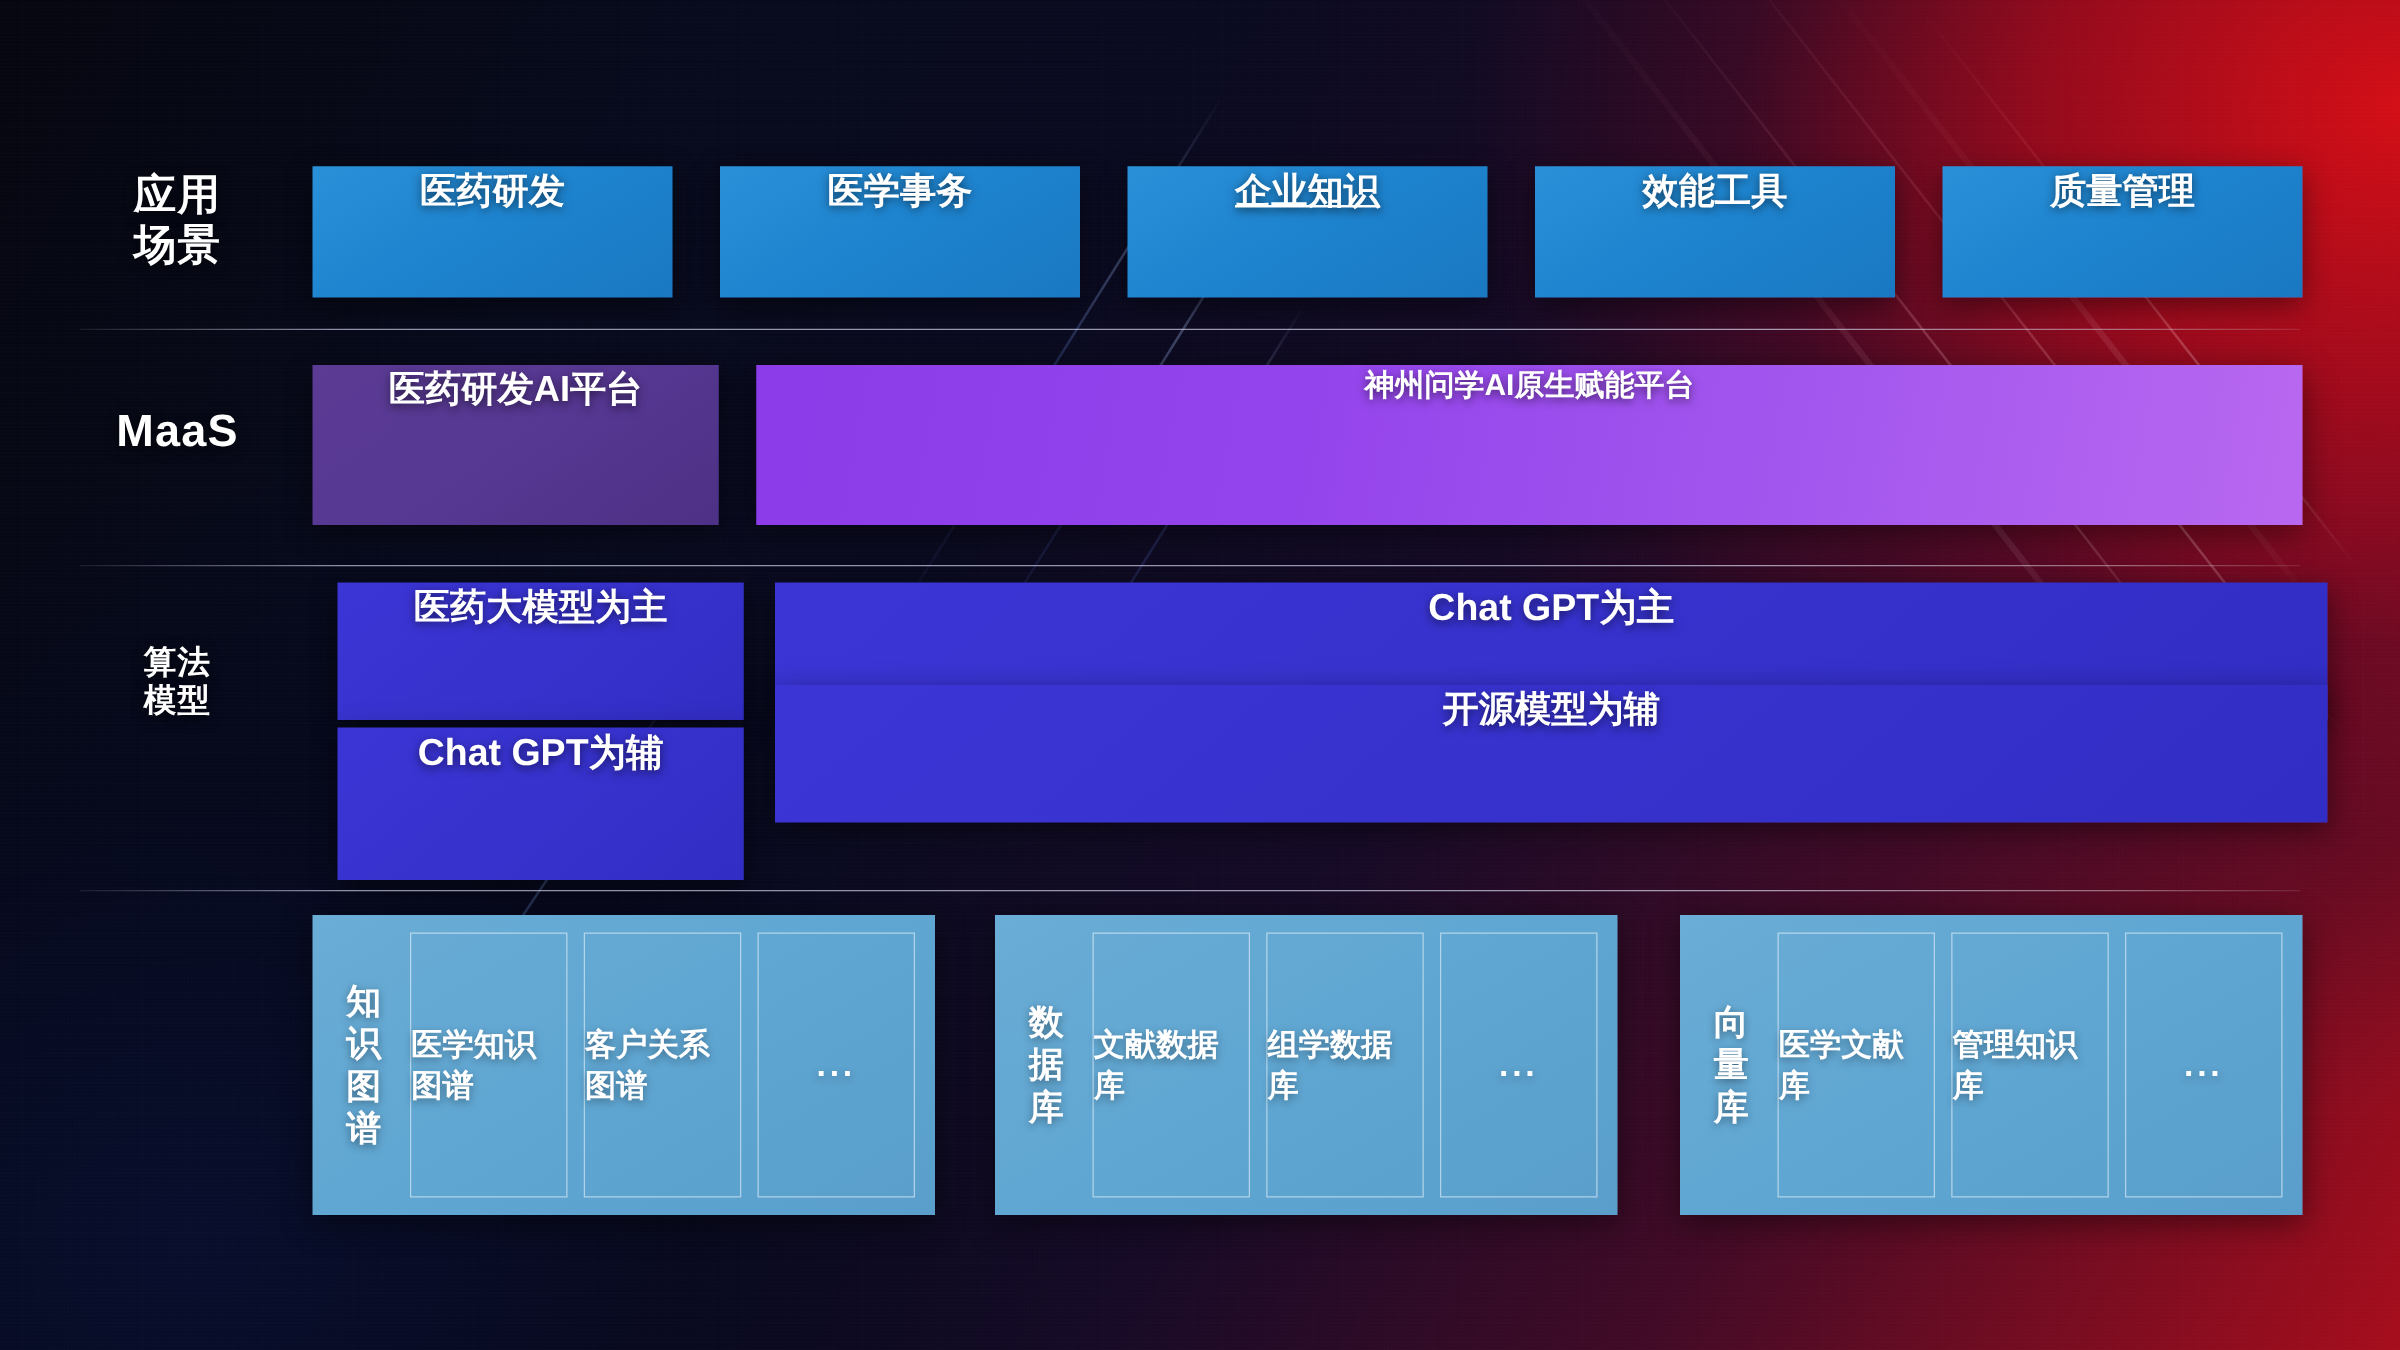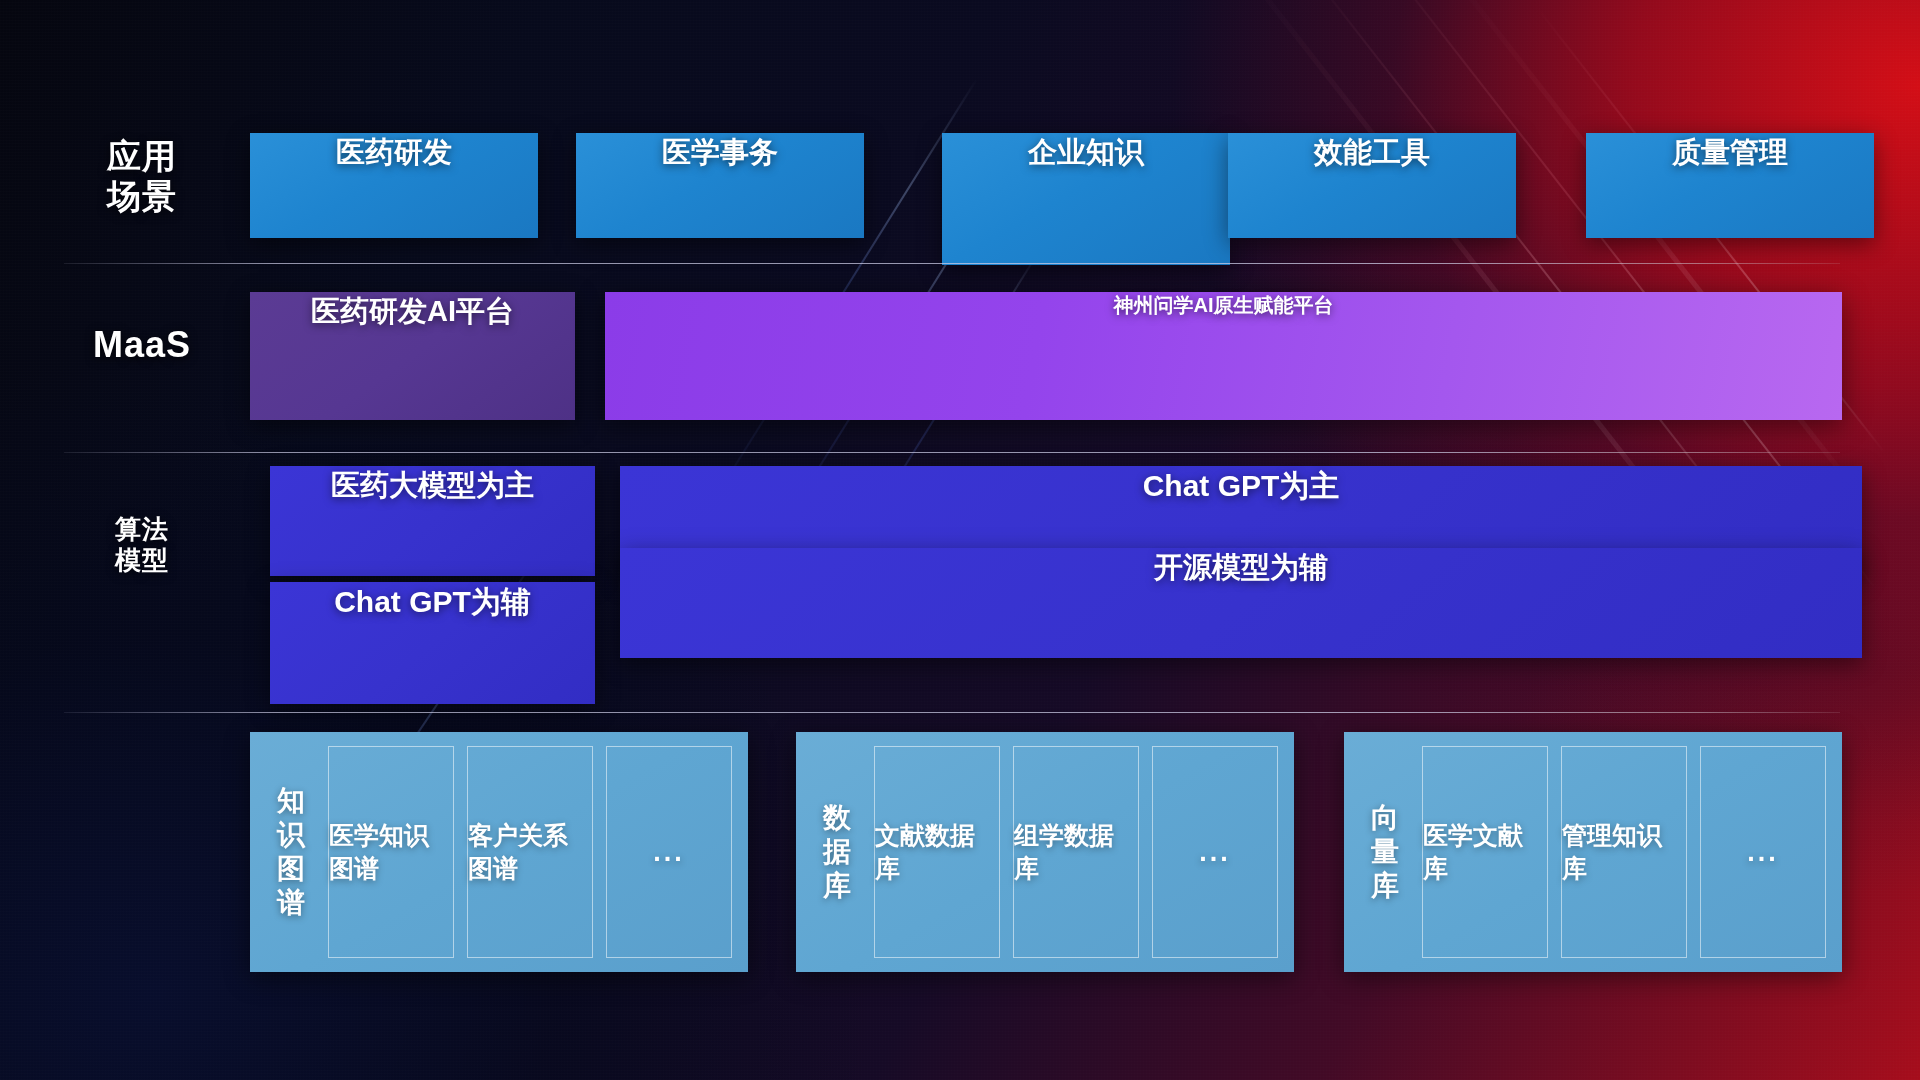--- a/index.html
+++ b/index.html
@@ -97,21 +97,21 @@
   }
 
   
   .maas-left {
     background: linear-gradient(145deg, #5b3b94 0%, #563792 50%, #4e3186 100%);
     font-size: 29px;
     box-shadow: 0 6px 22px rgba(0,0,0,0.45);
   }
   .maas-right {
     background: linear-gradient(100deg, #8b3ce8 0%, #9444ec 35%, #a457ee 68%, #b868f0 100%);
-    font-size: 20px;
+    font-size: 24px;
     box-shadow: 0 6px 26px rgba(0,0,0,0.45);
   }
 
   
   .alg-box {
     background: linear-gradient(140deg, #3b35d6 0%, #3732cd 50%, #322dc4 100%);
     font-size: 29px;
     box-shadow: 0 6px 22px rgba(0,0,0,0.45);
     margin-left: 20px;
   }
@@ -194,27 +194,27 @@
     <div>应用</div>
     <div>场景</div>
   </div>
 
   <div class="box app-box" style="left:250px; top:133px; width:288px; height:105px;">
     <span class="lbl">医药研发</span>
   </div>
   <div class="box app-box" style="left:576px; top:133px; width:288px; height:105px;">
     <span class="lbl">医学事务</span>
   </div>
-  <div class="box app-box" style="left:942px; top:133px; width:288px; height:132px;">
+  <div class="box app-box" style="left:902px; top:133px; width:288px; height:105px;text-decoration:underline;">
     <span class="lbl">企业知识</span>
   </div>
   <div class="box app-box" style="left:1228px; top:133px; width:288px; height:105px;">
     <span class="lbl">效能工具</span>
   </div>
-  <div class="box app-box" style="left:1554px; top:133px; width:288px; height:105px;margin-left:32px;">
+  <div class="box app-box" style="left:1554px; top:133px; width:288px; height:105px;">
     <span class="lbl">质量管理</span>
   </div>
 
   <div class="divider" style="top:263px;"></div>
 
   <div class="row-label" style="top:324px; font-size:36px;">
     <div>MaaS</div>
   </div>
 
   <div class="box maas-left" style="left:250px; top:292px; width:325px; height:128px;">

